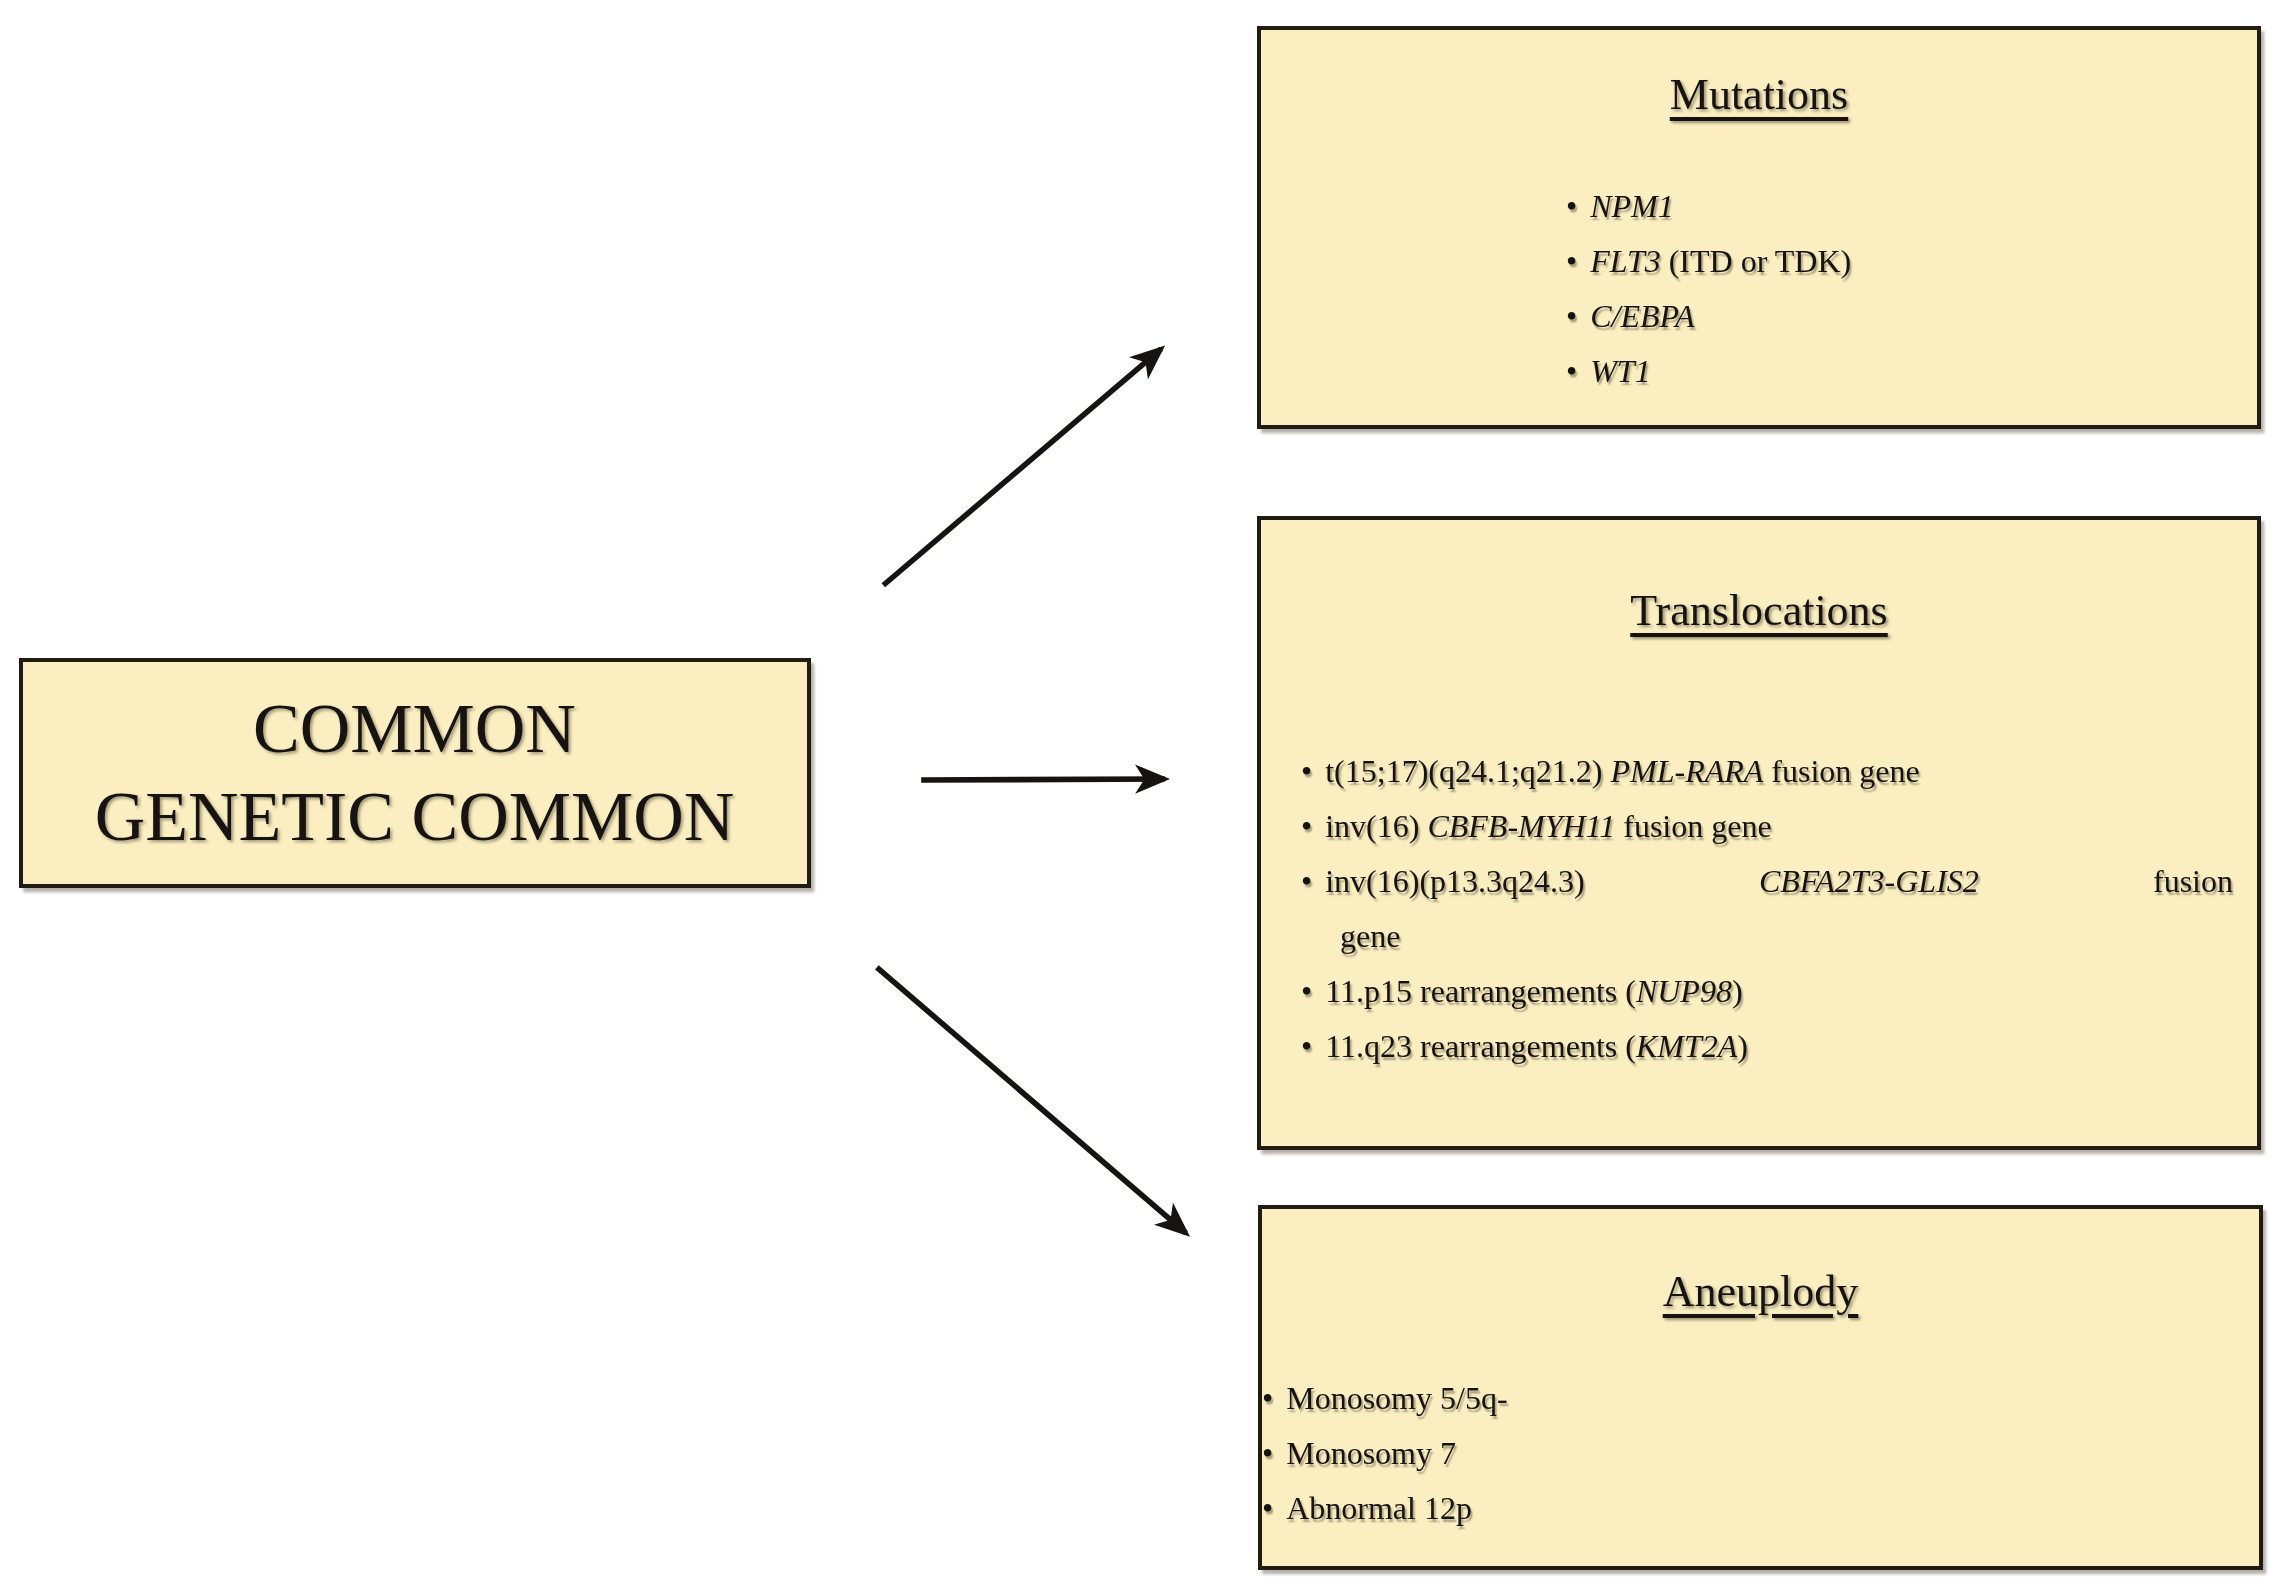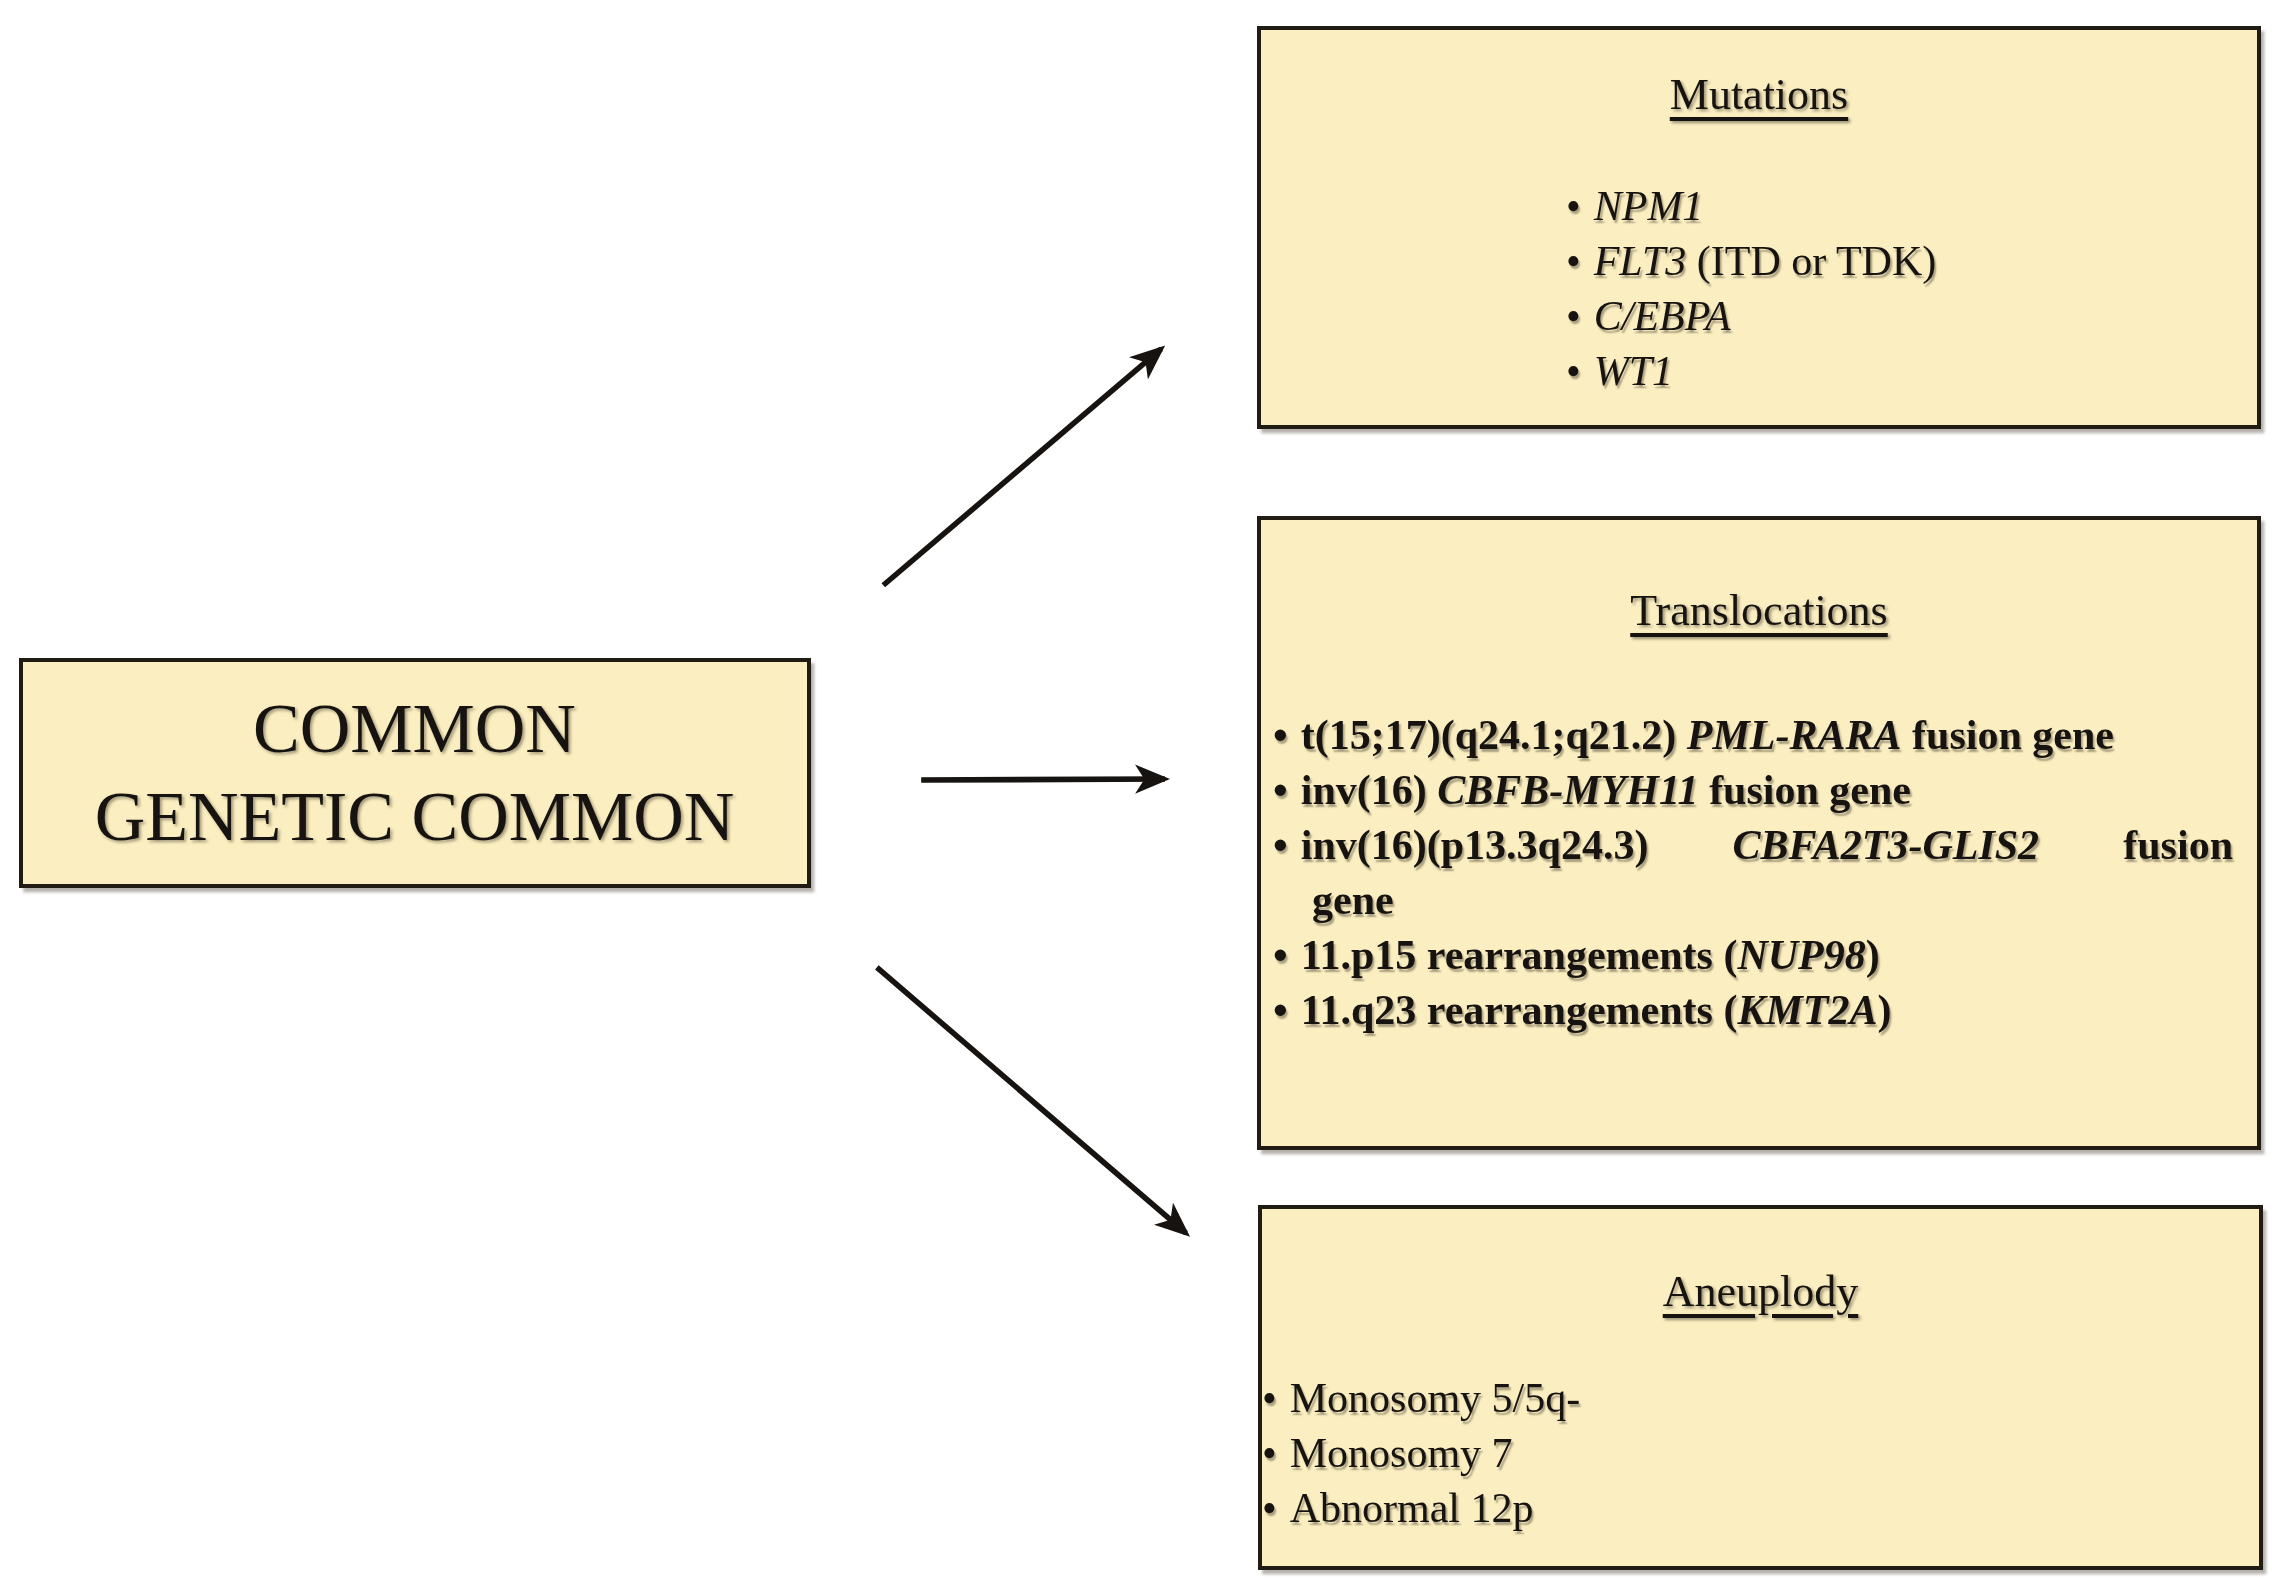--- a/index.html
+++ b/index.html
@@ -24,21 +24,21 @@
     line-height:1.2;
     filter:drop-shadow(2.8px 2.8px 1.4px rgba(70,64,50,0.55));
   }
   .box-title .u{
     text-decoration:underline;
     text-decoration-thickness:3.7px;
     text-underline-offset:8.3px;
     text-align:center;
   }
   .bullet-list{
-    font-size:42px;
+    font-size:32px;
     line-height:55px;
     text-shadow:1.8px 2.8px 1.8px rgba(70,64,50,0.45);
   }
   .bullet{
     padding-left:39px;
     text-indent:-39px;
   }
   .bullet .marker{margin-right:13px;}
   .bullet .it{font-style:italic;}
   .bullet.justify{
@@ -55,21 +55,21 @@
   }
   #root-box{
     display:flex;align-items:center;justify-content:center;
     left:18.5px;top:658px;width:792px;height:230px;
   }
   #box-mutations{left:1257px;top:26px;width:1004px;height:403px;}
   #box-mutations .box-title{margin-top:39px;}
   #box-mutations .bullet-list{margin-top:57px;padding-left:305px;}
   #box-translocations{left:1257px;top:516px;width:1004px;height:634px;}
   #box-translocations .box-title{margin-top:65px;}
-  #box-translocations .bullet-list{margin-top:70px;padding-left:12px;padding-right:24px;font-weight:bold;}
+  #box-translocations .bullet-list{margin-top:106px;padding-left:40px;padding-right:24px;}
   #box-aneuplody{left:1258px;top:1205px;width:1005px;height:365px;}
   #box-aneuplody .box-title{margin-top:57px;}
   #box-aneuplody .bullet-list{margin-top:52px;}
   svg.arrows{position:absolute;left:0;top:0;pointer-events:none;}
 </style>
 </head>
 <body>
 
 <div class="canvas">
 

